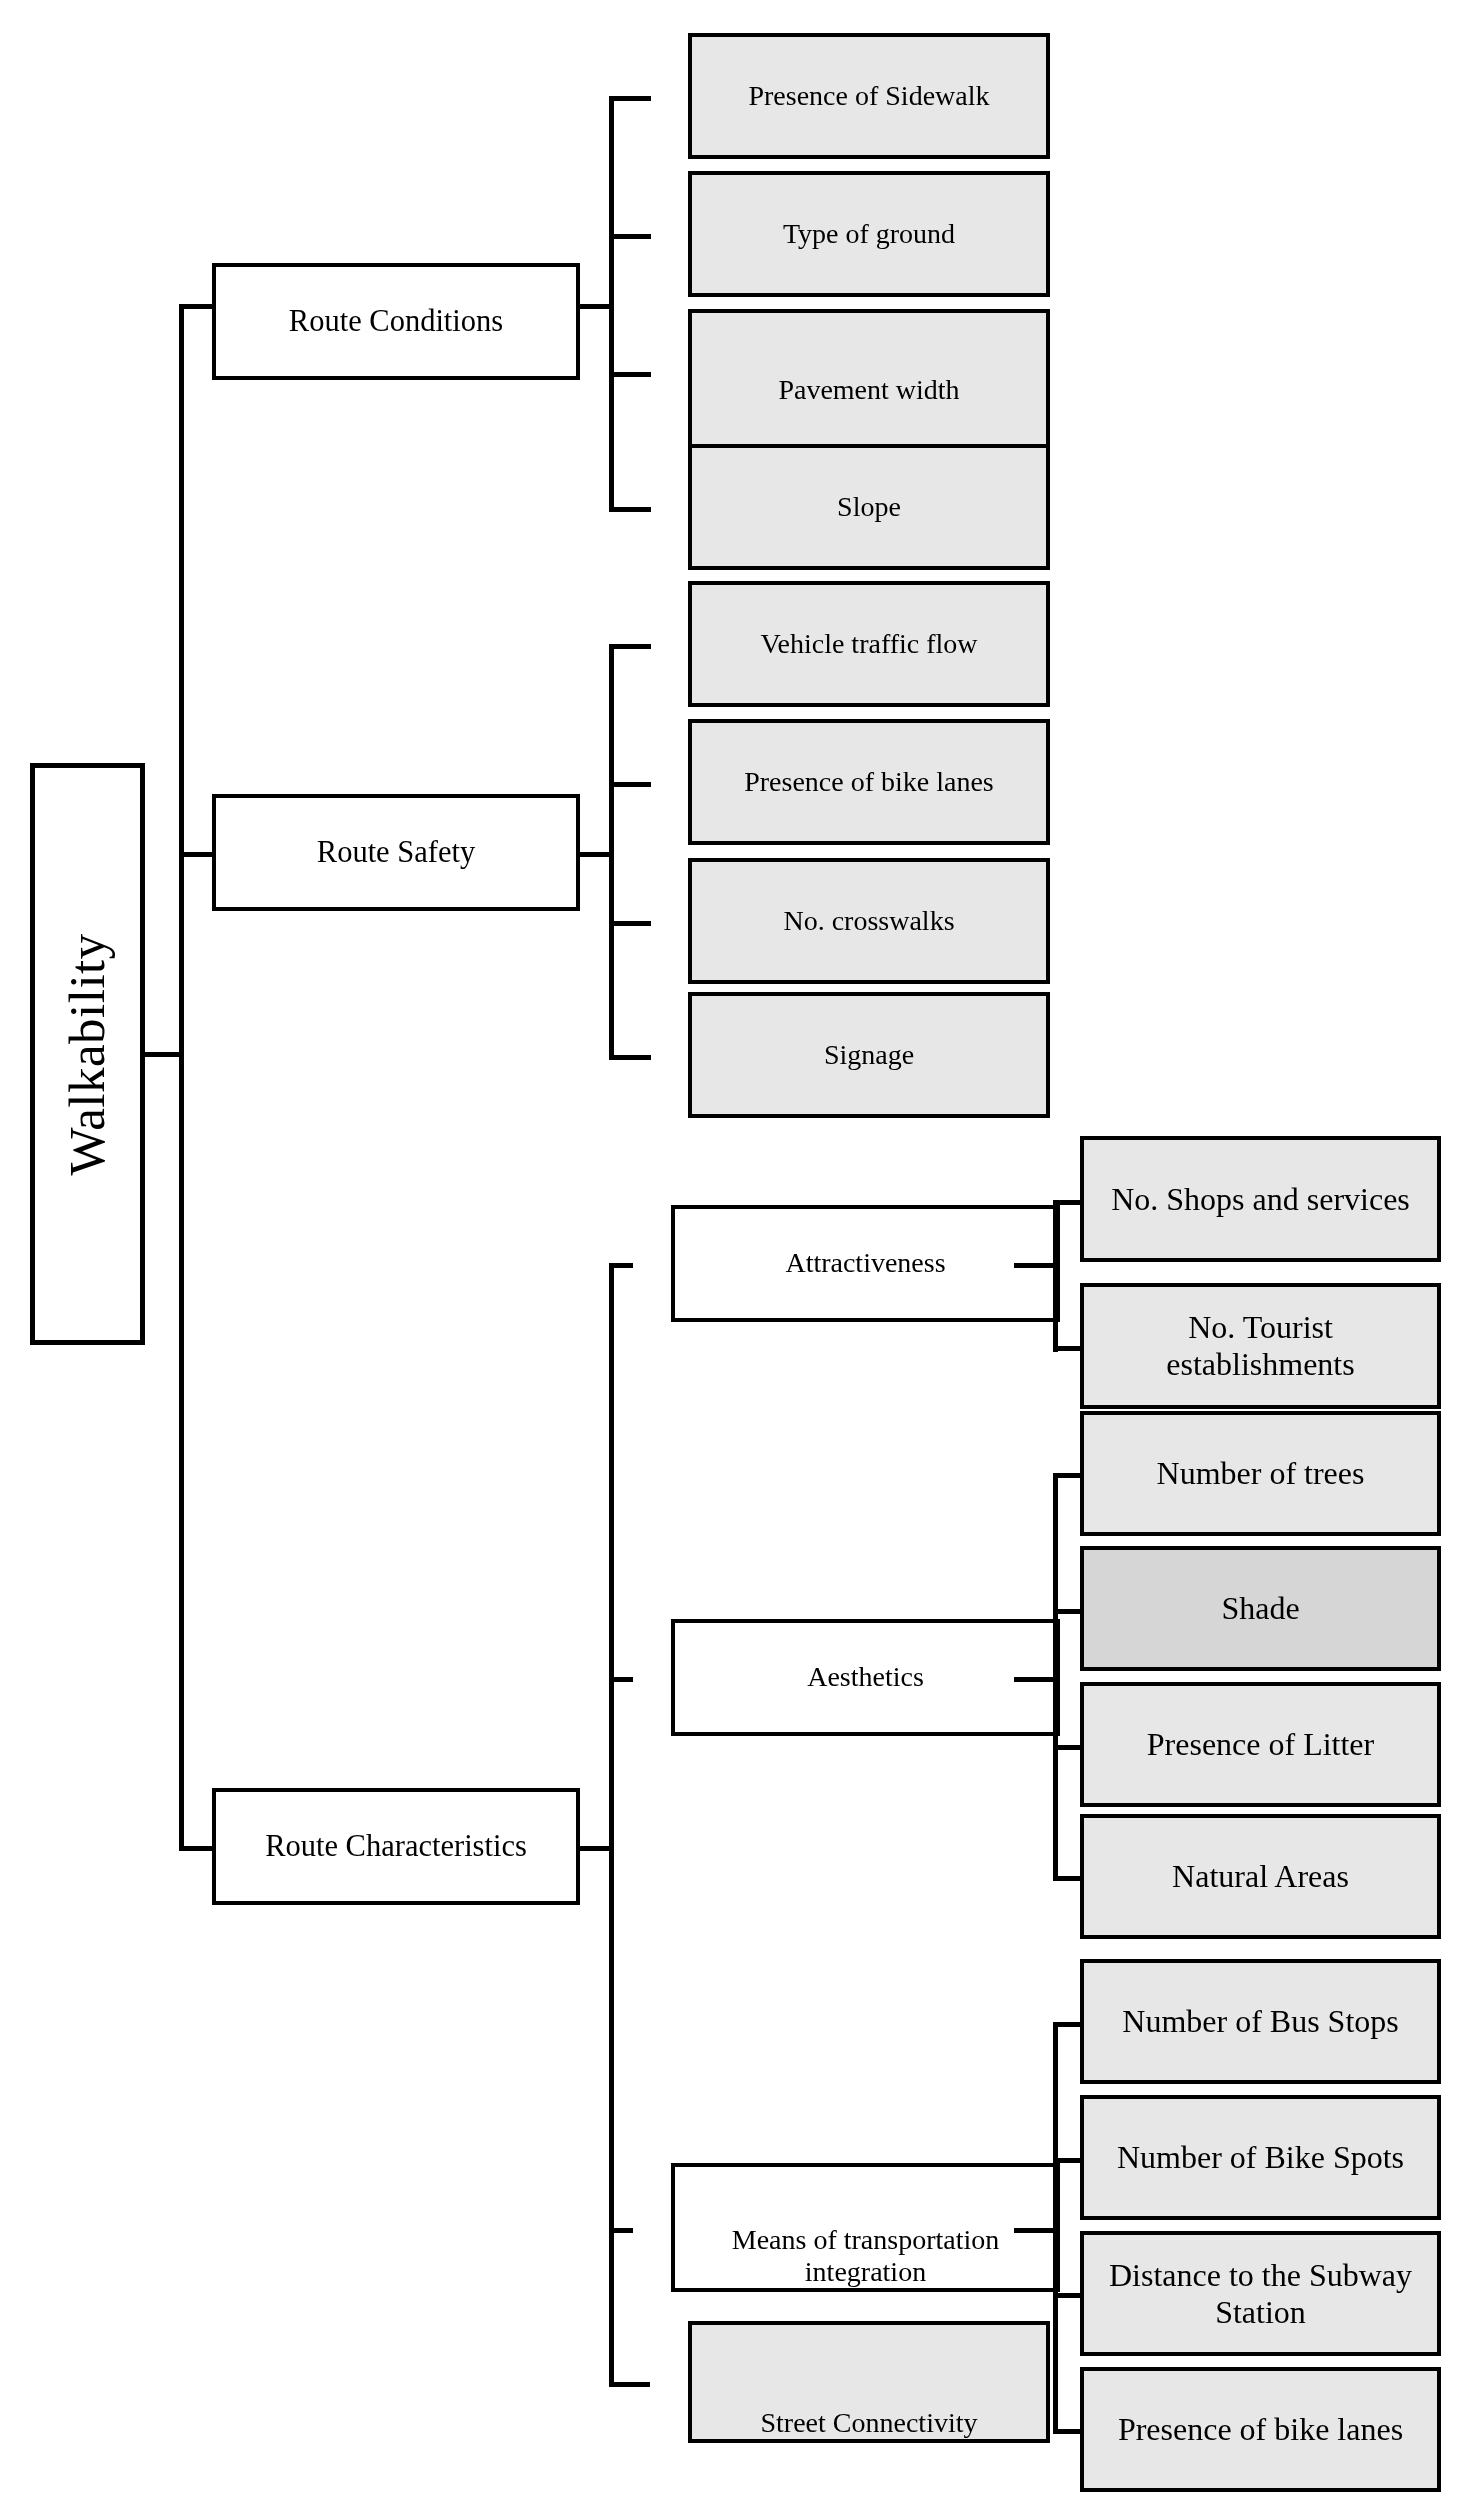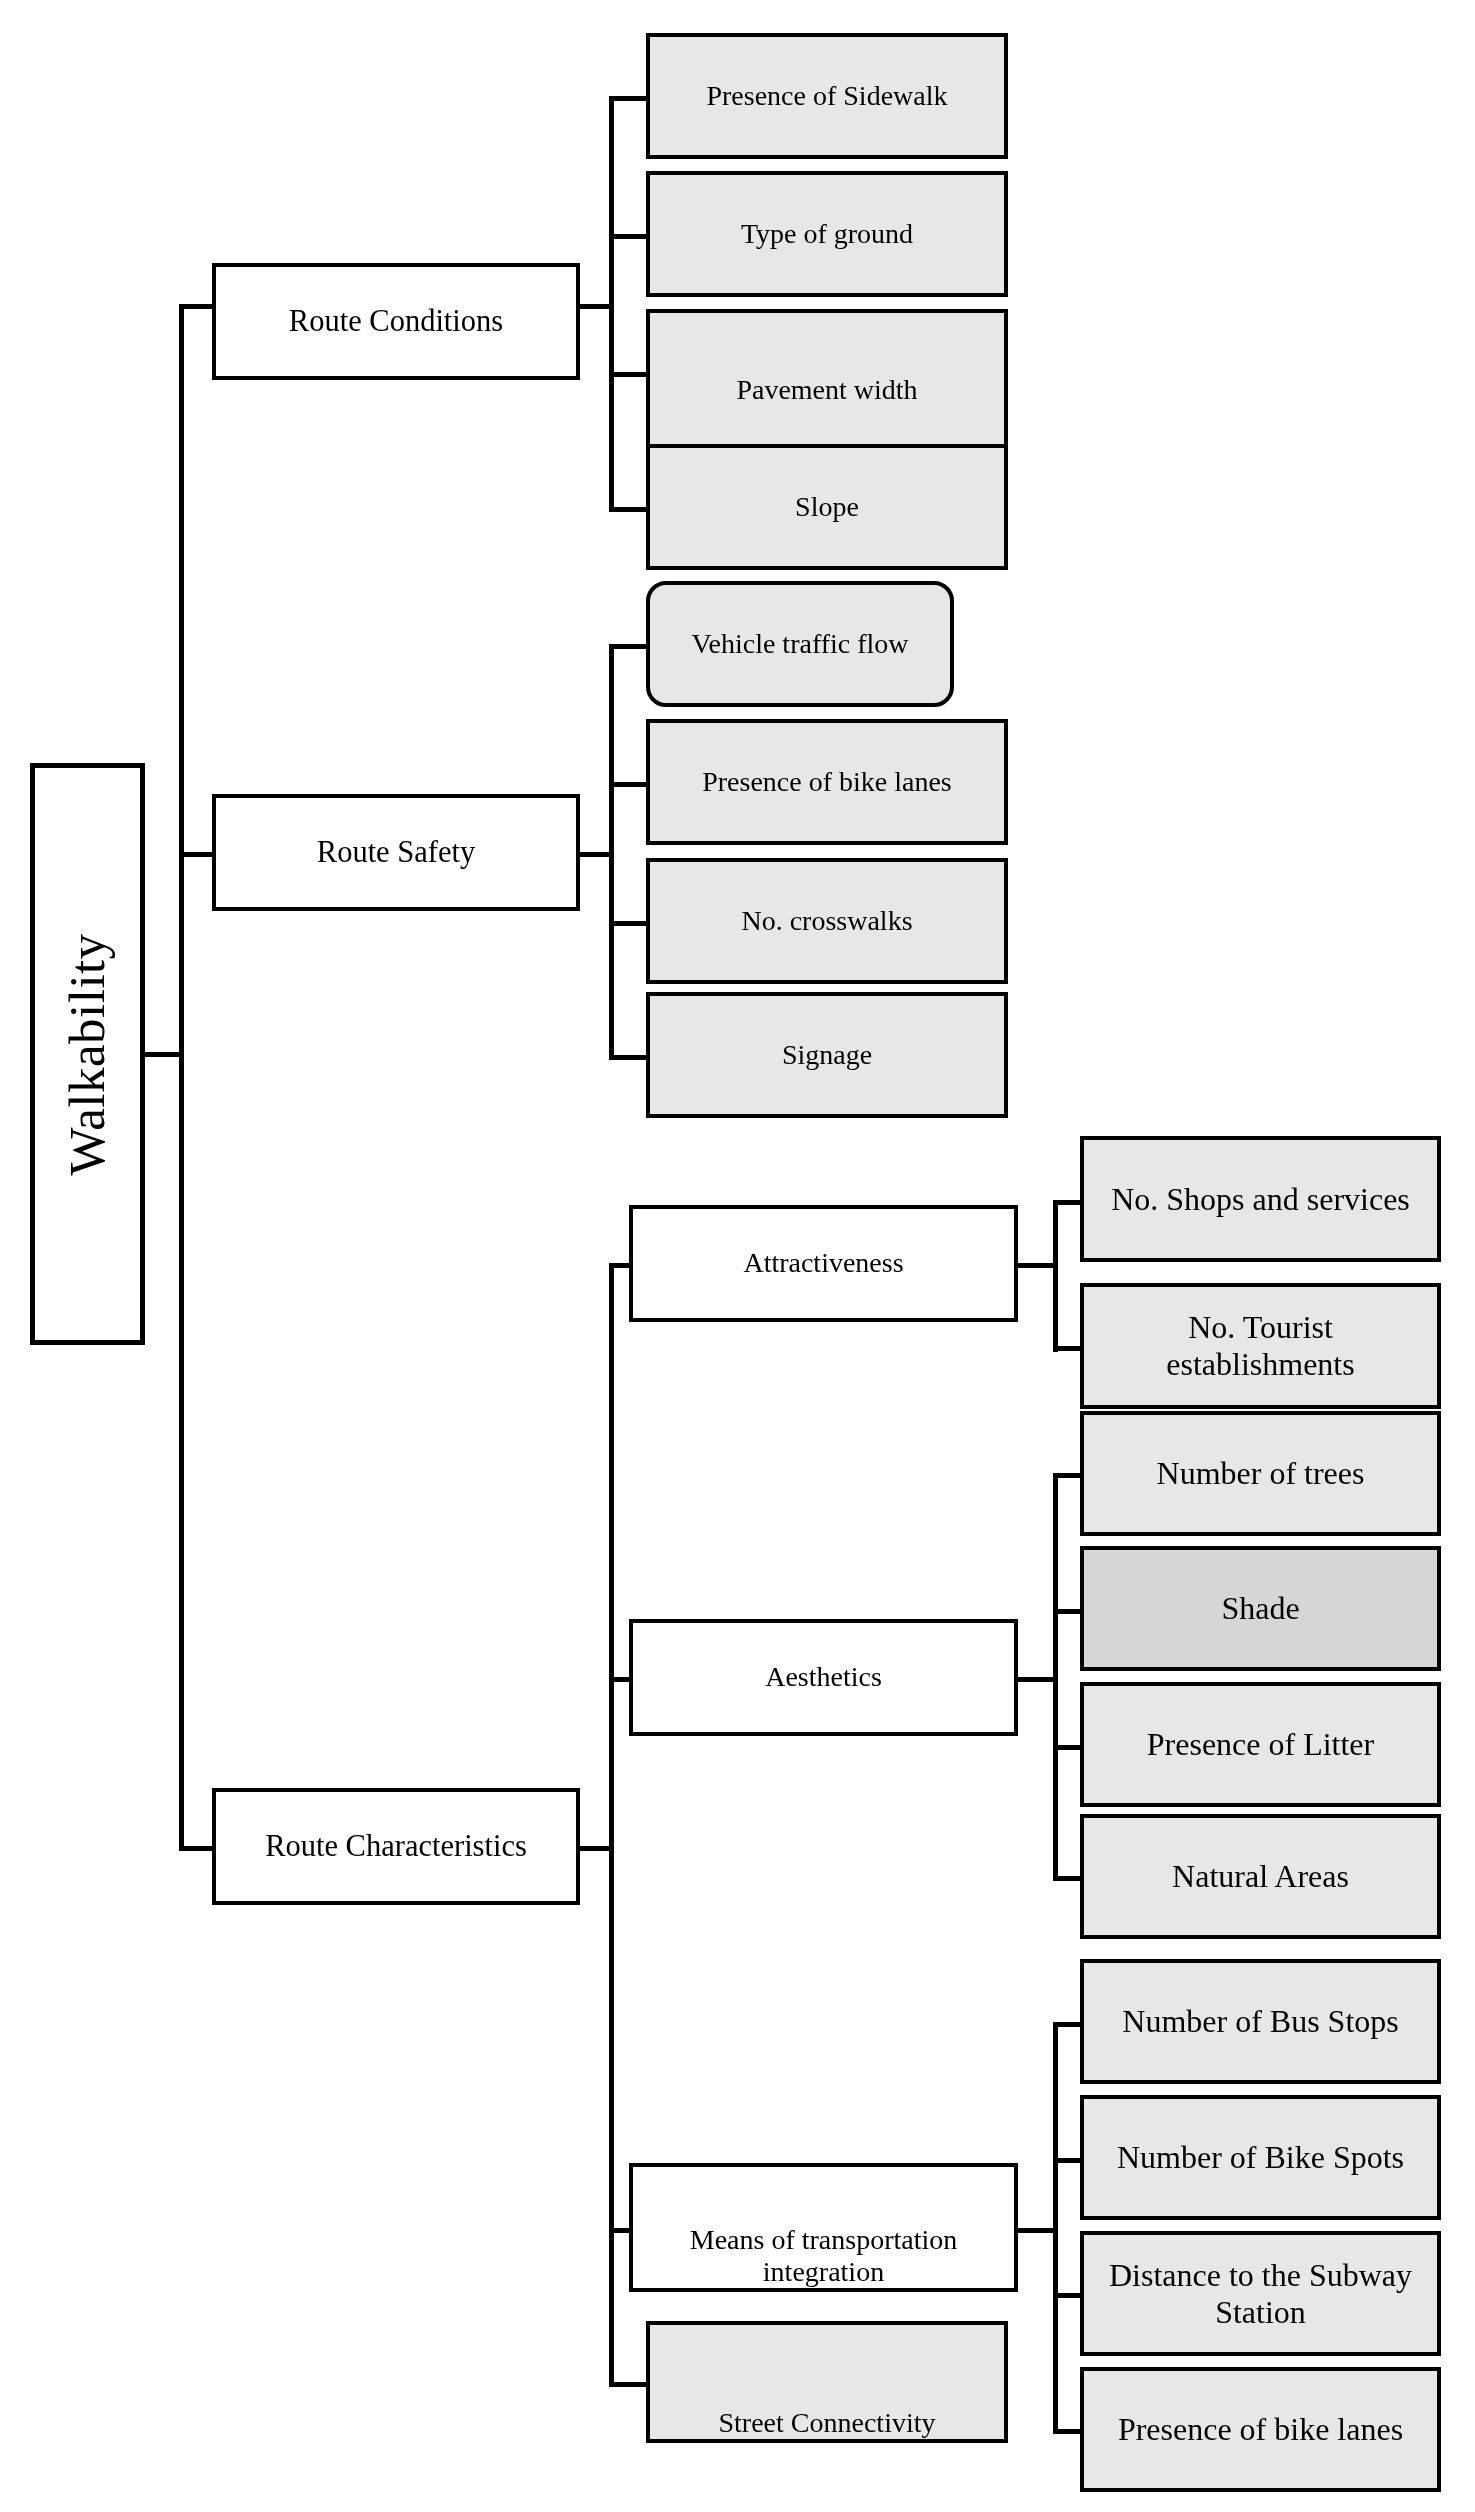--- a/index.html
+++ b/index.html
@@ -10,21 +10,21 @@
         display:flex;align-items:center;justify-content:center;text-align:center;
         line-height:1.15;color:#000;}
   .branch{background:#ffffff;}
   .leaf{background:#e7e7e7;}
   .leaf-dark{background:#d6d6d6;}
 
   .root{background:#fff;border:5.8px solid #000;}
   .root .rtext{transform:rotate(-90deg);white-space:nowrap;font-size:51px;letter-spacing:0.5px;}
 
   .t-l1{font-size:30.5px;}
-  .t-l2{font-size:28px;}
+  .t-l2{font-size:28px;margin-left:42px;}
   .t-l3{font-size:32px;}
 
   .line{position:absolute;background:#000;}
   .vline{width:4.7px;}
   .hline{height:4.7px;}
 </style>
 </head>
 <body>
 
 <div id="stage">
@@ -71,21 +71,21 @@
     <span>Slope</span>
   </div>
 
   <div class="line hline" style="left:576px;top:852px;width:36px;"></div>
   <div class="line vline" style="left:609px;top:644px;height:416px;"></div>
   <div class="line hline" style="left:609px;top:644px;width:42px;"></div>
   <div class="line hline" style="left:609px;top:782px;width:42px;"></div>
   <div class="line hline" style="left:609px;top:921px;width:42px;"></div>
   <div class="line hline" style="left:609px;top:1055px;width:42px;"></div>
 
-  <div class="node leaf t-l2" style="left:646px;top:581px;width:308px;height:126px;border-radius:20px;">
+  <div class="node leaf t-l2" style="left:646px;top:581px;width:362px;height:126px;">
     <span>Vehicle traffic flow</span>
   </div>
   <div class="node leaf t-l2" style="left:646px;top:719px;width:362px;height:126px;">
     <span>Presence of bike lanes</span>
   </div>
   <div class="node leaf t-l2" style="left:646px;top:858px;width:362px;height:126px;">
     <span>No. crosswalks</span>
   </div>
   <div class="node leaf t-l2" style="left:646px;top:992px;width:362px;height:126px;">
     <span>Signage</span>

